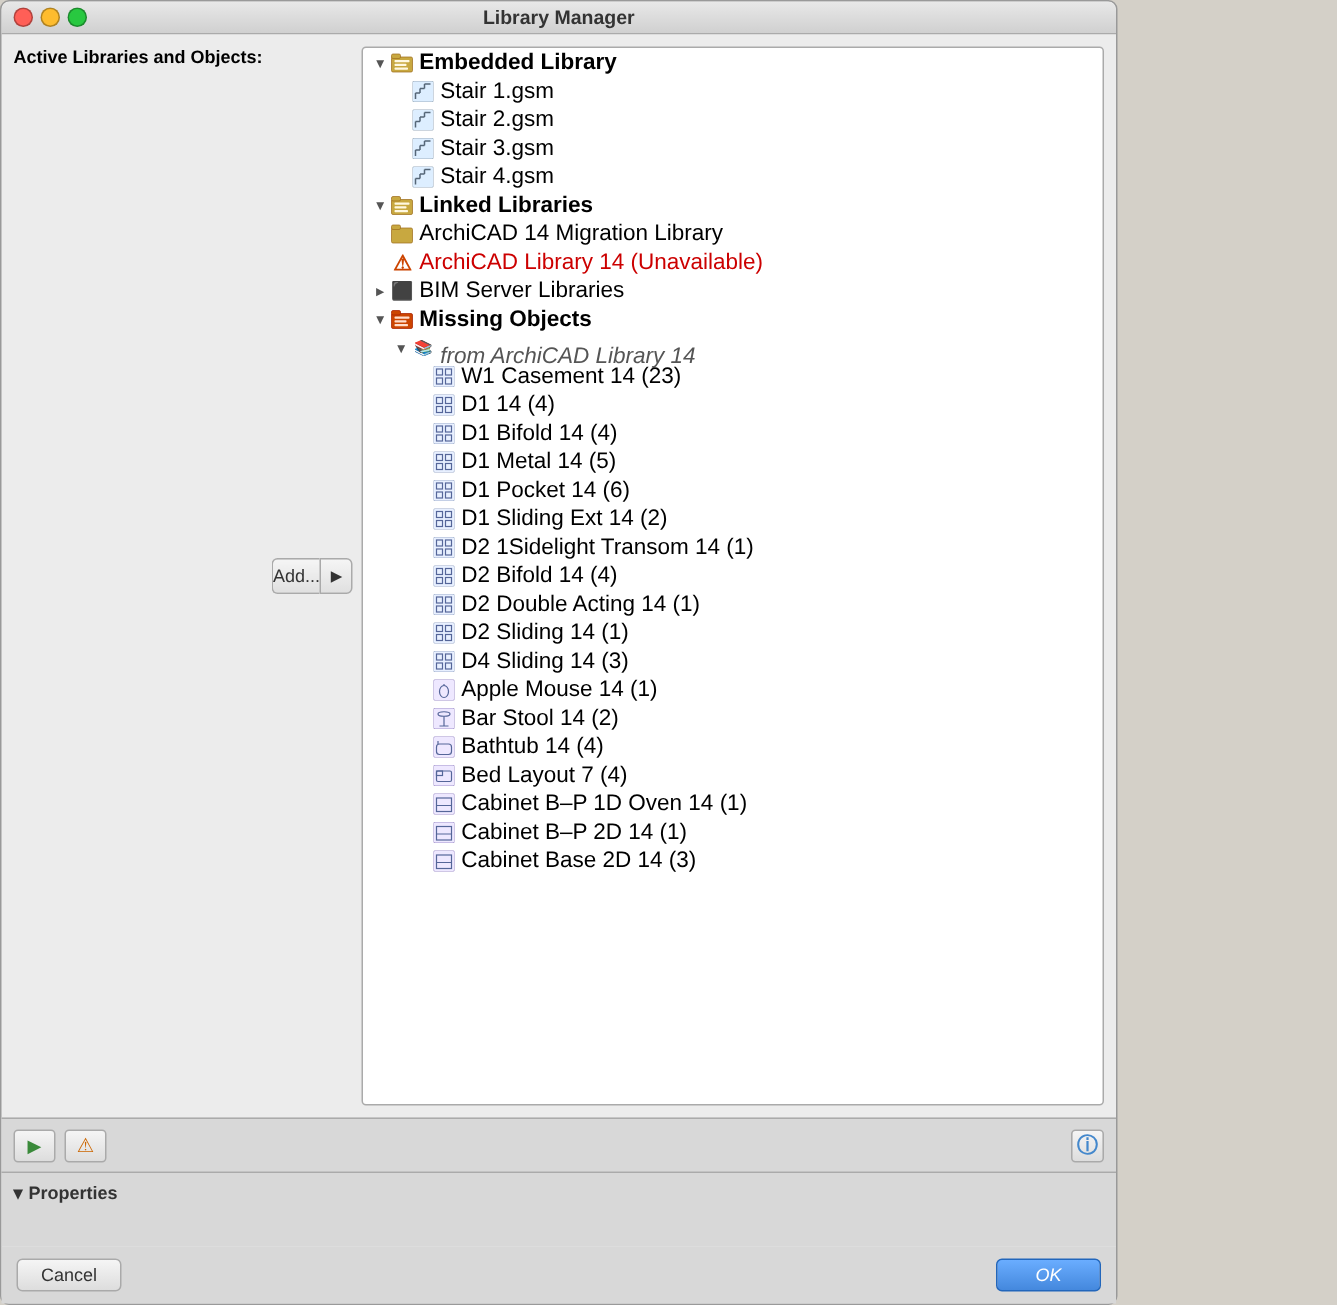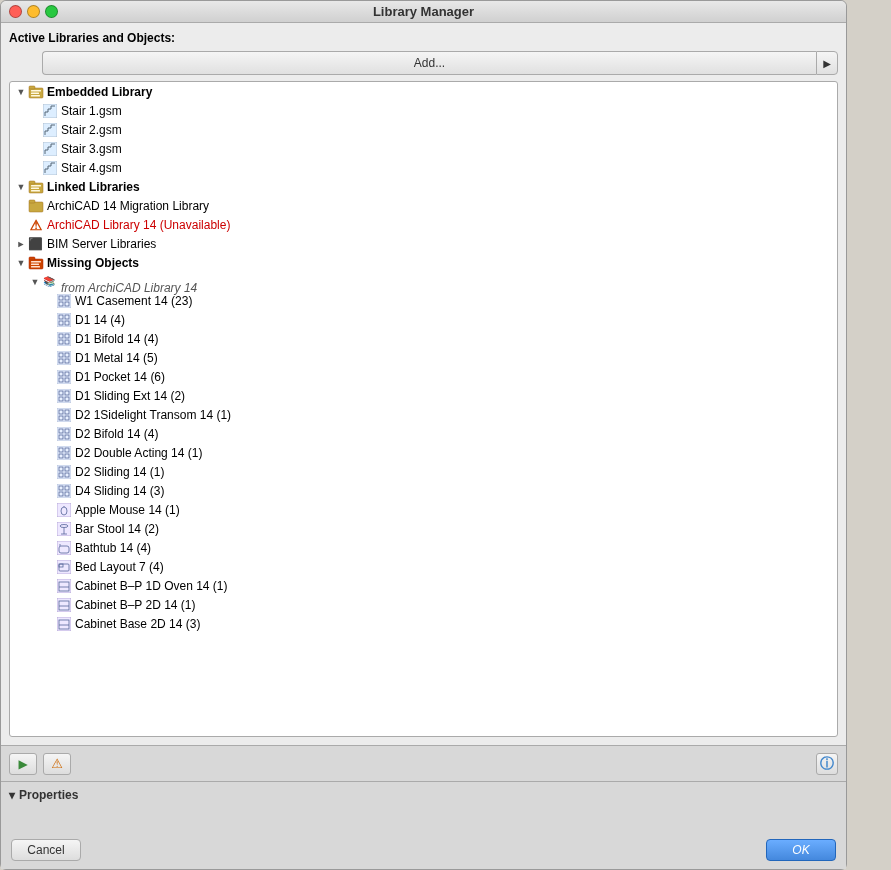--- a/index.html
+++ b/index.html
@@ -6,21 +6,21 @@
     body {
       font-family: -apple-system, "Lucida Grande", Arial, sans-serif;
       font-size: 12px;
       background: #d4d0c8;
       width: 891px;
       height: 870px;
       overflow: hidden;
     }
 
     .window {
-      width: 847px;
+      width: 745px;
       height: 870px;
       background: #ececec;
       border: 1px solid #999;
       border-radius: 6px;
       display: flex;
       flex-direction: column;
     }
 
     .titlebar {
       height: 22px;
@@ -54,21 +54,21 @@
 
     .titlebar-title {
       font-size: 13px;
       font-weight: bold;
       color: #333;
     }
 
     .content {
       flex: 1;
       display: flex;
-      flex-direction: column;
+      flex-direction: row;
       padding: 8px;
       gap: 6px;
       overflow: hidden;
     }
 
     .active-libraries-label {
       font-size: 12px;
       font-weight: bold;
       color: #000;
     }
@@ -85,21 +85,20 @@
       background: linear-gradient(to bottom, #f5f5f5, #e0e0e0);
       border: 1px solid #aaa;
       border-right: none;
       border-radius: 4px 0 0 4px;
       display: flex;
       align-items: center;
       justify-content: center;
       cursor: pointer;
       font-size: 12px;
       color: #333;
-      margin-left: 33px;
     }
 
     .add-arrow {
       width: 22px;
       height: 24px;
       background: linear-gradient(to bottom, #f5f5f5, #e0e0e0);
       border: 1px solid #aaa;
       border-radius: 0 4px 4px 0;
       display: flex;
       align-items: center;
@@ -146,21 +145,21 @@
       height: 16px;
       display: inline-flex;
       align-items: center;
       justify-content: center;
       margin-right: 3px;
       font-size: 11px;
       flex-shrink: 0;
     }
 
     .tree-label {
-      font-size: 12px;
+      font-size: 15px;
       color: #000;
     }
 
     .tree-label.bold { font-weight: bold; }
     .tree-label.italic { font-style: italic; }
     .tree-label.unavailable { color: #cc0000; }
     .tree-label.gray { color: #555; margin-top: 12px; }
 
     .bottom-bar {
       height: 36px;

